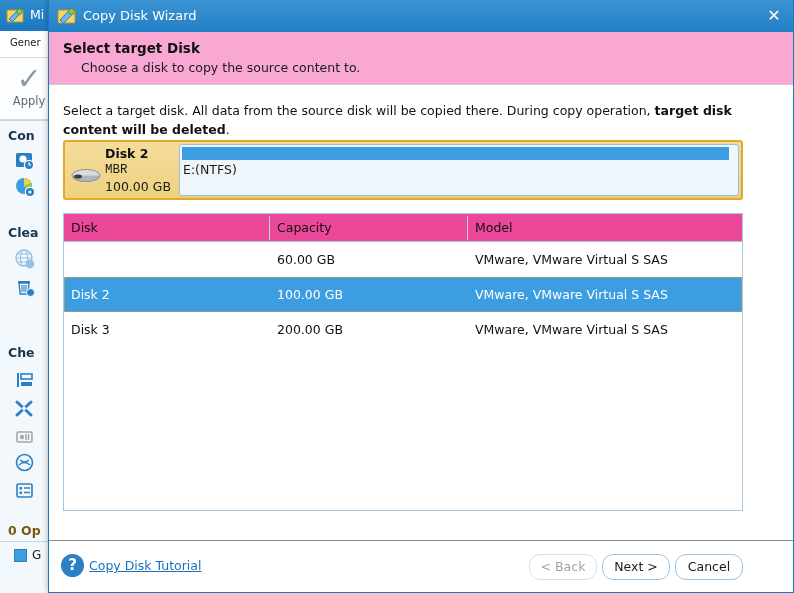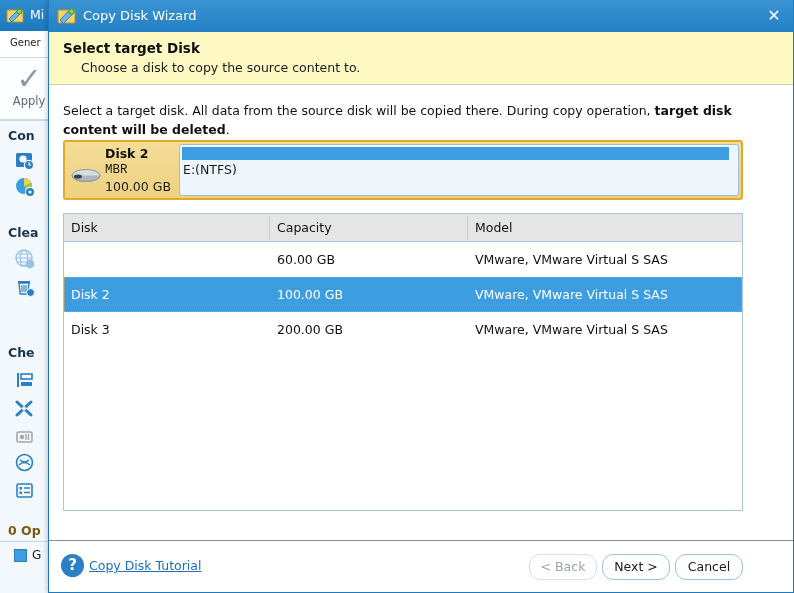--- a/index.html
+++ b/index.html
@@ -142,21 +142,21 @@
   .dlg-title-text {
     position: absolute; left: 34px; top: 8px;
     color: #ffffff; font-size: 13px; white-space: nowrap;
   }
   .dlg-close {
     position: absolute; right: 8px; top: 6px; width: 22px; height: 20px;
     color: #fff; text-align: center; line-height: 20px; font-size: 16px;
   }
   .dlg-header {
     position: absolute; left: 0; top: 32px; width: 744px; height: 53px;
-    background: #fef9c3; border-bottom: 1px solid #cccccc;
+    background: #f9a8d4; border-bottom: 1px solid #cccccc;
   }
   .dlg-h1 {
     position: absolute; left: 14px; top: 8px;
     font-size: 13.5px; font-weight: bold; color: #111111;
   }
   .dlg-h2 {
     position: absolute; left: 32px; top: 28px;
     font-size: 12.5px; color: #1a1a1a;
   }
   .dlg-body {
@@ -206,21 +206,21 @@
     position: absolute; left: 3px; top: 33px; font-size: 12.5px; color: #1a1a1a;
   }
 
   
   .tbl {
     position: absolute; left: 14px; top: 128px; width: 680px; height: 298px;
     border: 1px solid #a8c6de; background: #ffffff;
   }
   .tbl-head {
     position: absolute; left: 0; top: 0; width: 678px; height: 28px;
-    border-bottom: 1px solid #a8c6de; background: #e5e5e5;
+    border-bottom: 1px solid #a8c6de; background: #ec4899;
   }
   .th {
     position: absolute; top: 0; height: 27px; line-height: 27px;
     font-size: 12.5px; color: #111; padding-left: 7px;
   }
   .th-sep { position: absolute; top: 2px; width: 1px; height: 24px; background: #b9d1e4; }
   .tr {
     position: absolute; left: 0; width: 678px; height: 35px;
   }
   .tr.sel {

